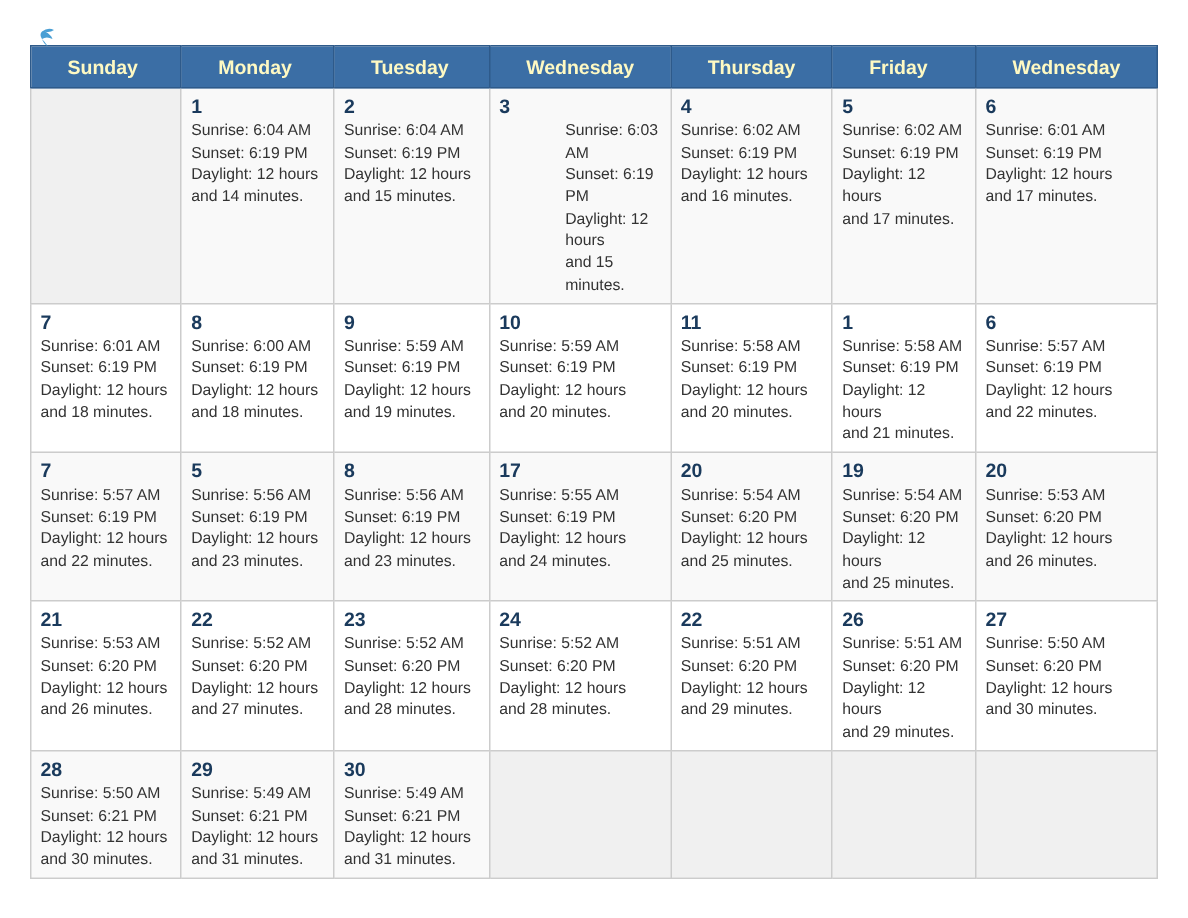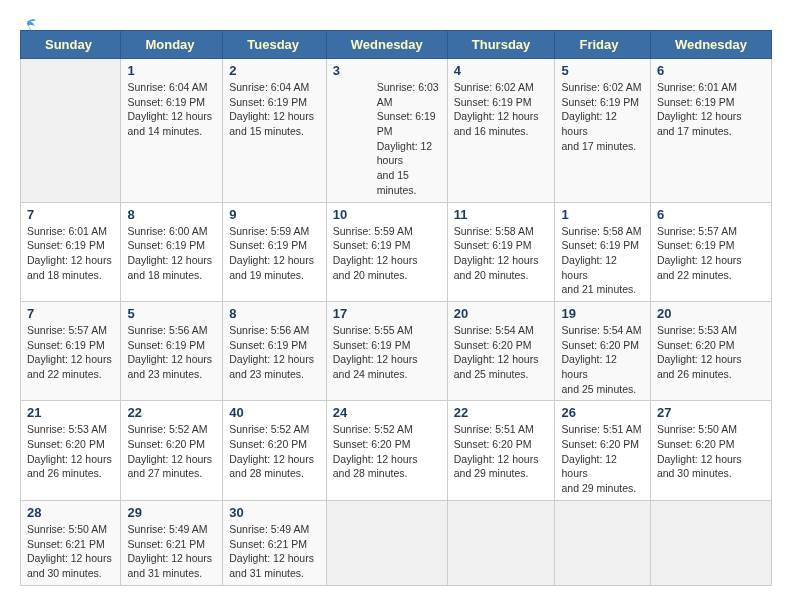--- a/index.html
+++ b/index.html
@@ -268,21 +268,21 @@
 and 26 minutes.</div>
         </td>
         <td>
           <span class="day-number">22</span>
           <div class="day-info" style="white-space: pre-line;">Sunrise: 5:52 AM
 Sunset: 6:20 PM
 Daylight: 12 hours
 and 27 minutes.</div>
         </td>
         <td>
-          <span class="day-number">40</span>
+          <span class="day-number">23</span>
           <div class="day-info" style="white-space: pre-line;">Sunrise: 5:52 AM
 Sunset: 6:20 PM
 Daylight: 12 hours
 and 28 minutes.</div>
         </td>
         <td>
           <span class="day-number">24</span>
           <div class="day-info" style="white-space: pre-line;">Sunrise: 5:52 AM
 Sunset: 6:20 PM
 Daylight: 12 hours

